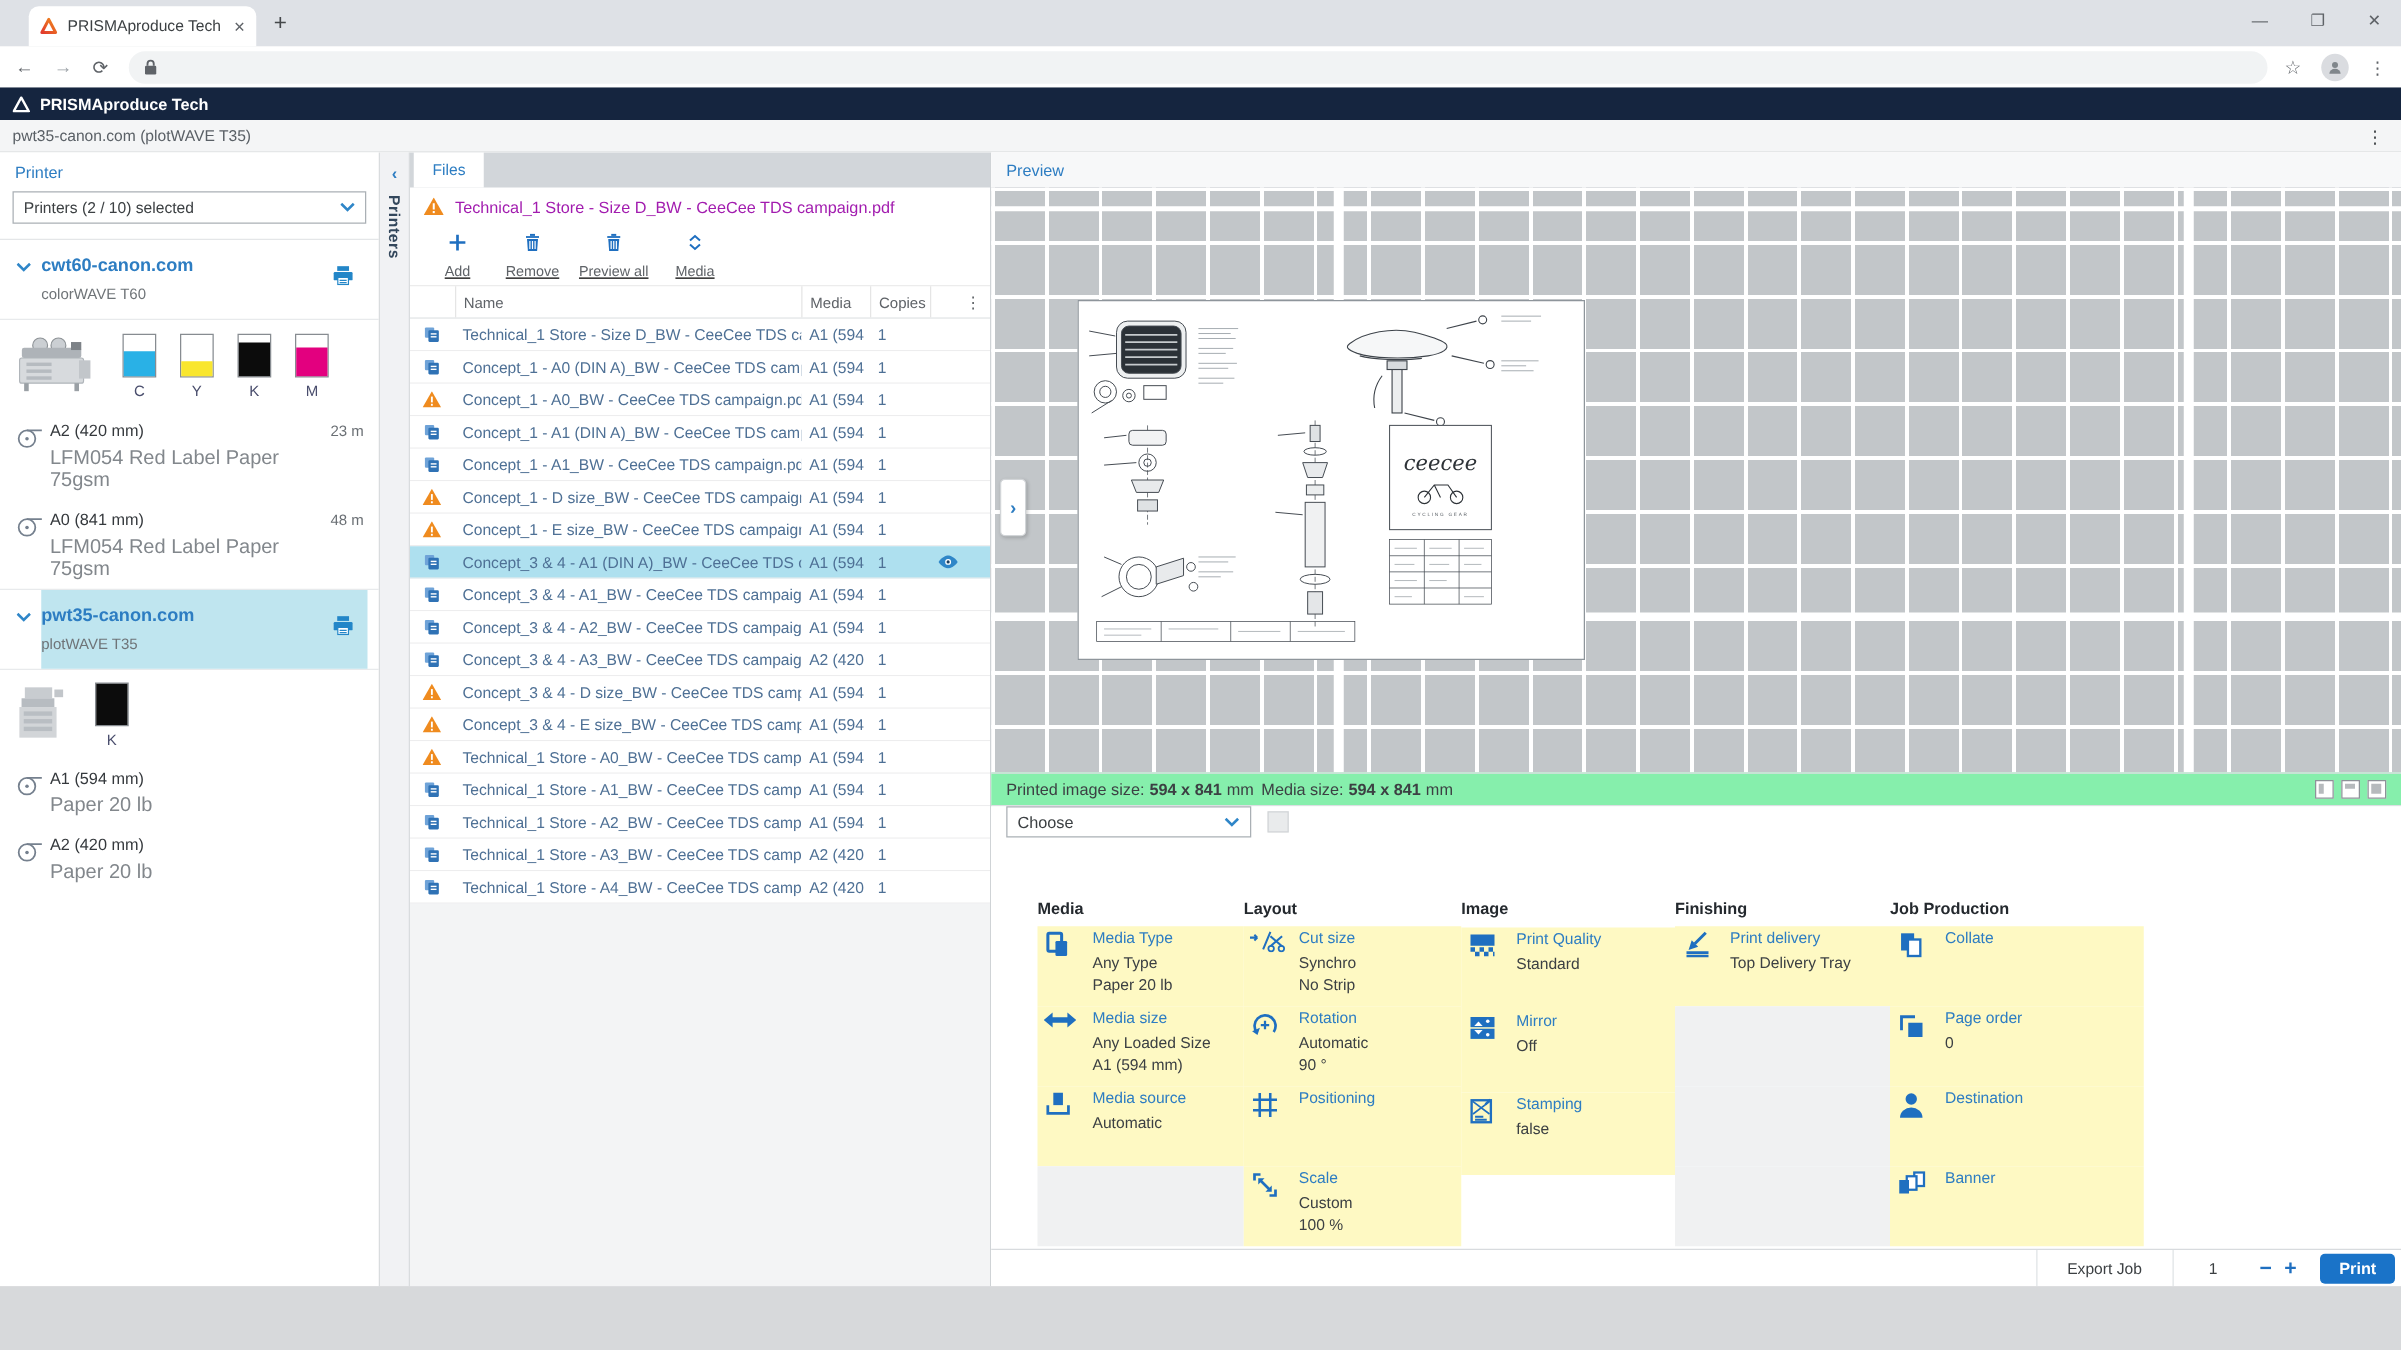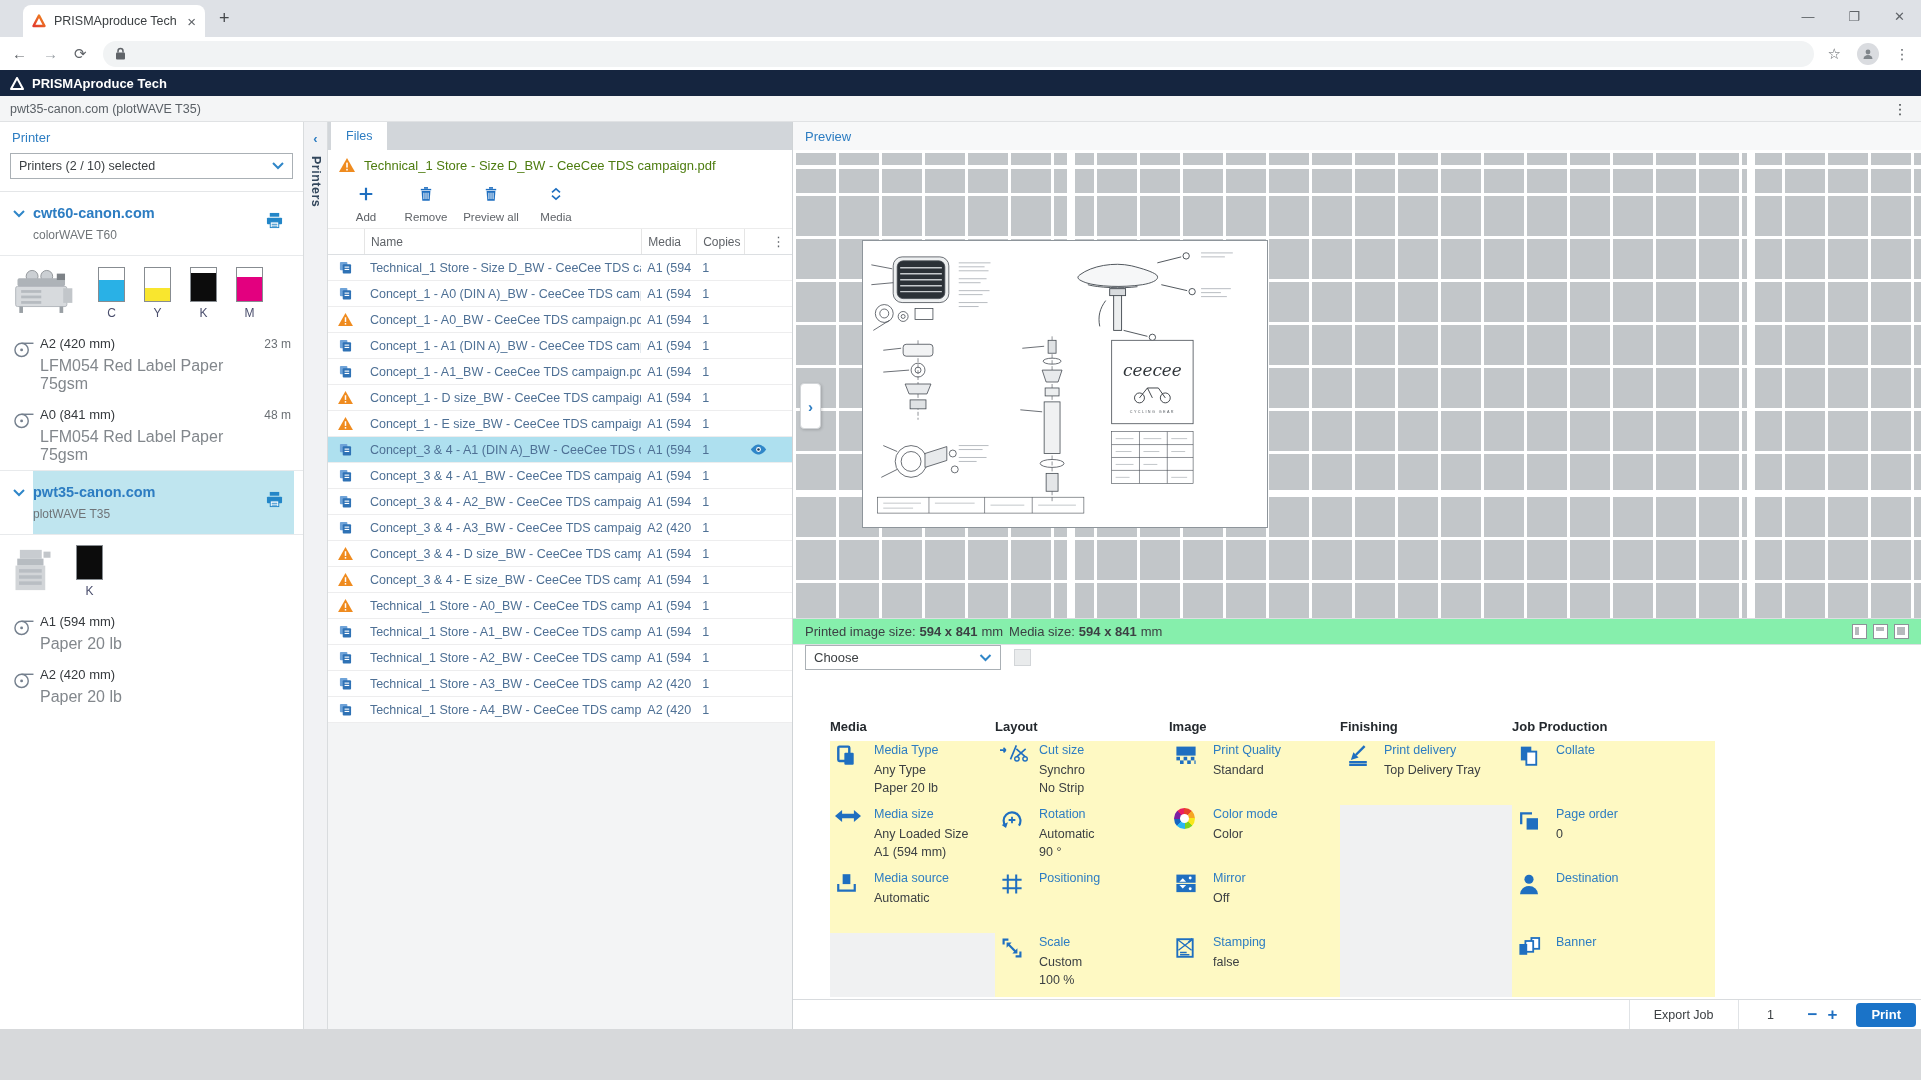--- a/index.html
+++ b/index.html
@@ -59,23 +59,23 @@
   .mrow .roll { width:34px; display:flex; justify-content:center; padding-top:3px; }
   .mtexts { flex:1; }
   .msize { font-size:13px; color:#35393d; }
   .mdesc { font-size:16px; color:#82878c; margin-top:6px; }
   .mrem { font-size:12px; color:#6a6f74; padding-top:1px; }
 
   
   .ftabs { height:28px; background:#d2d6da; display:flex; }
   .ftab { background:#fff; color:#2d7dc2; font-size:12.5px; padding:0 15px; display:flex; align-items:center; margin-left:3px; }
   .ftitle { height:30px; display:flex; align-items:center; padding:0 11px; gap:9px; }
-  .ftitle-text { color:#4d7c0f; font-size:13px; white-space:nowrap; overflow:hidden; }
+  .ftitle-text { color:#a21caf; font-size:13px; white-space:nowrap; overflow:hidden; }
   .ftoolbar { height:48px; display:flex; padding-left:8px; align-items:center; }
-  .tbtn { width:60px; display:flex; flex-direction:column; align-items:center; gap:4px; }
+  .tbtn { width:60px; display:flex; flex-direction:column; align-items:center; gap:4px;text-decoration:underline; }
   .tbtn-label { font-size:11.5px; color:#5f6368; white-space:nowrap; }
   .fheader { height:27px; display:flex; align-items:center; font-size:12px; color:#5f6368; border-bottom:1px solid #dcdfe2; border-top:1px solid #ececec; background:#fff; }
   .fheader .hc { border-left:1px solid #e5e5e5; height:100%; display:flex; align-items:center; padding-left:6px; }
   .c-icon { width:36px; display:flex; justify-content:center; align-items:center; }
   .c-name { width:278px; white-space:nowrap; overflow:hidden; }
   .c-media { width:55px; }
   .c-copies { width:48px; }
   .c-eye { width:28px; display:flex; justify-content:center; }
   .c-kebab { width:20px; color:#5f6368; font-size:13px; }
   .frow { height:26px; display:flex; align-items:center; border-bottom:1px solid #ededee; font-size:12.5px; color:#4e7095; background:#fff; }
@@ -978,27 +978,20 @@
                       <rect x="11" y="13.5" width="3" height="3"></rect>
                       <rect x="17" y="13.5" width="1" height="3"></rect>
                     </g>
                   </svg></div>
                 <div class="stexts">
                   <div class="slabel">Print Quality</div>
                   <div class="sval">Standard</div>
                 </div>
               </div>
               <div class="srow">
-                <div class="sicon"><span class="colorwheel"></span></div>
-                <div class="stexts">
-                  <div class="slabel">Color mode</div>
-                  <div class="sval">Color</div>
-                </div>
-              </div>
-              <div class="srow">
                 <div class="sicon"><svg width="24" height="22" viewBox="0 0 20 18">
                     <g fill="#1f6fc0">
                       <rect x="2" y="2" width="16" height="6.8"></rect>
                       <rect x="2" y="9.8" width="16" height="6.8"></rect>
                     </g>
                     <path d="M4.5 8l2.8-3 2.8 3z" fill="#fff"></path>
                     <circle cx="13.5" cy="4.8" r="1.2" fill="#fff"></circle>
                     <path d="M4.5 10.6l2.8 3 2.8-3z" fill="#fff"></path>
                     <circle cx="13.5" cy="13.8" r="1.2" fill="#fff"></circle>
                   </svg></div>

